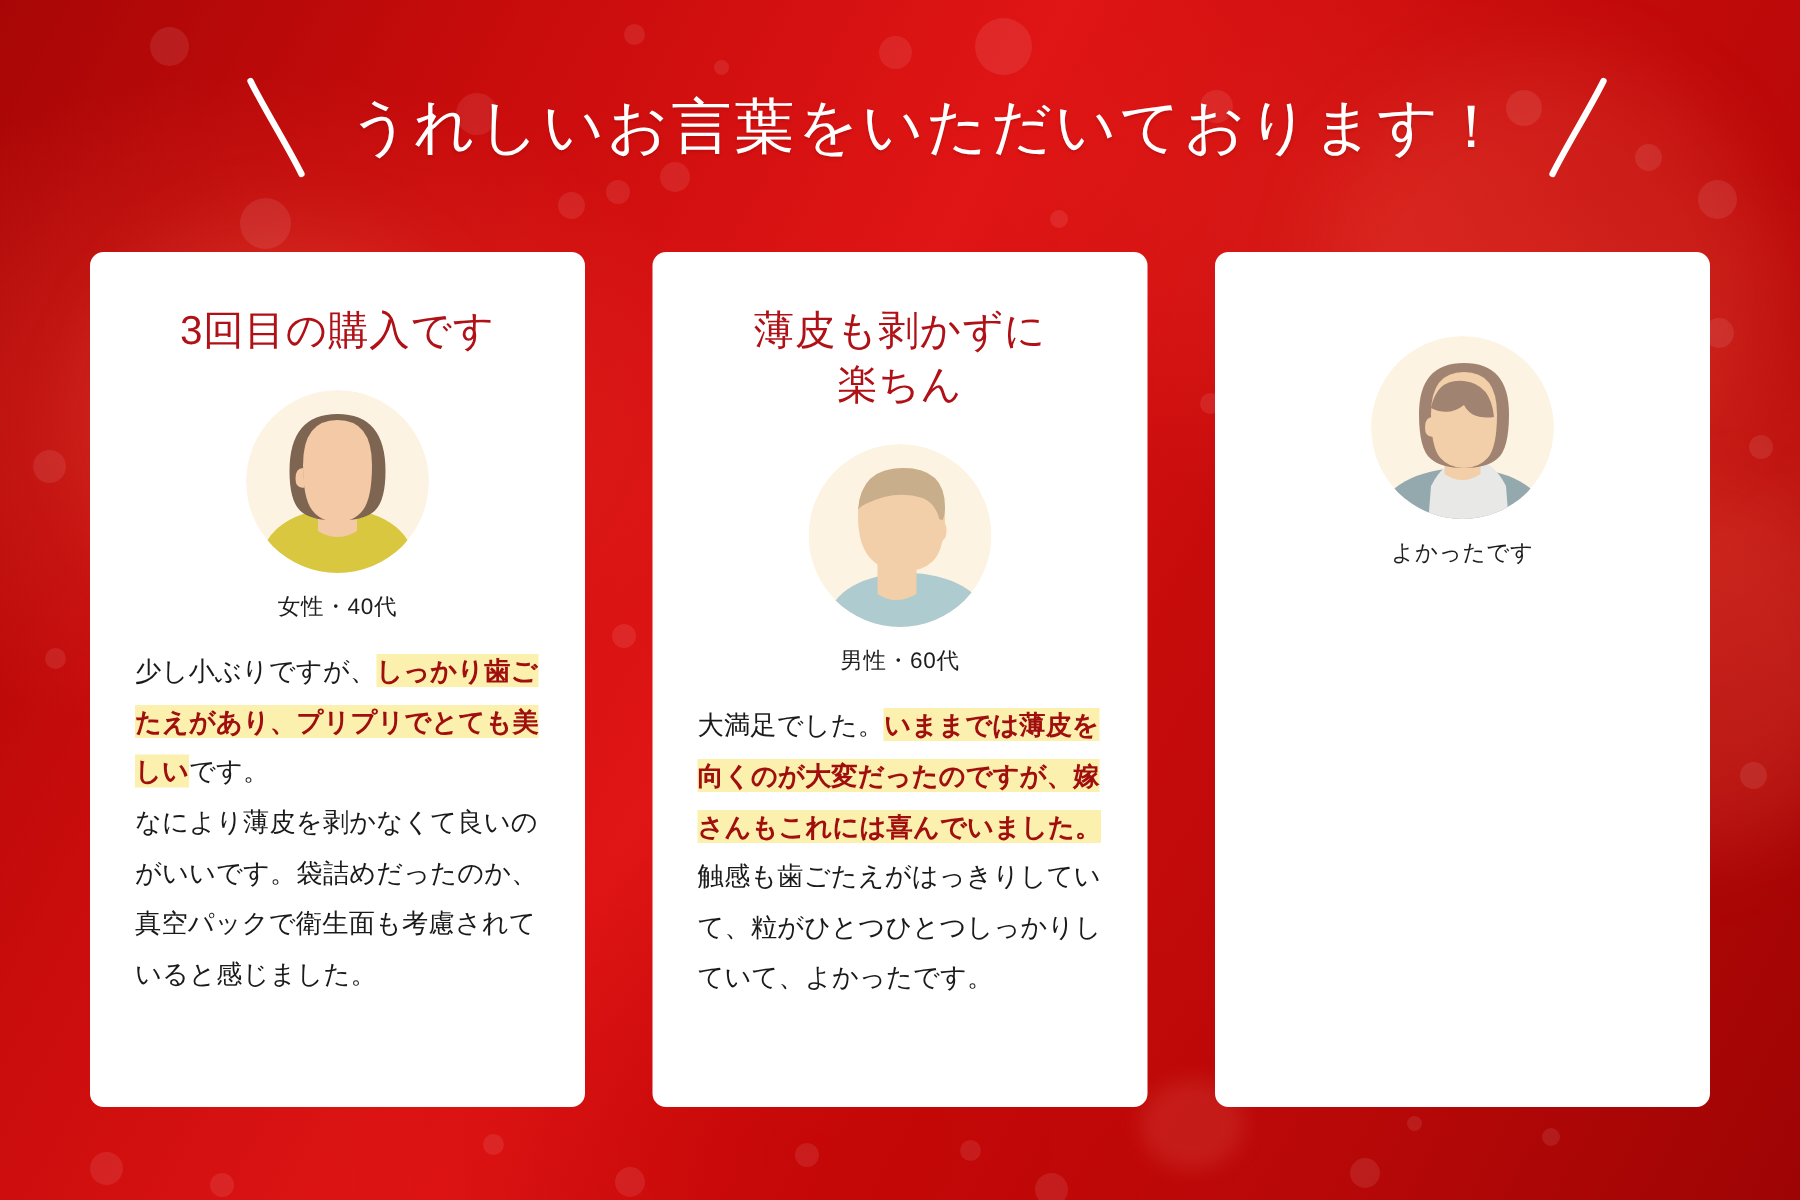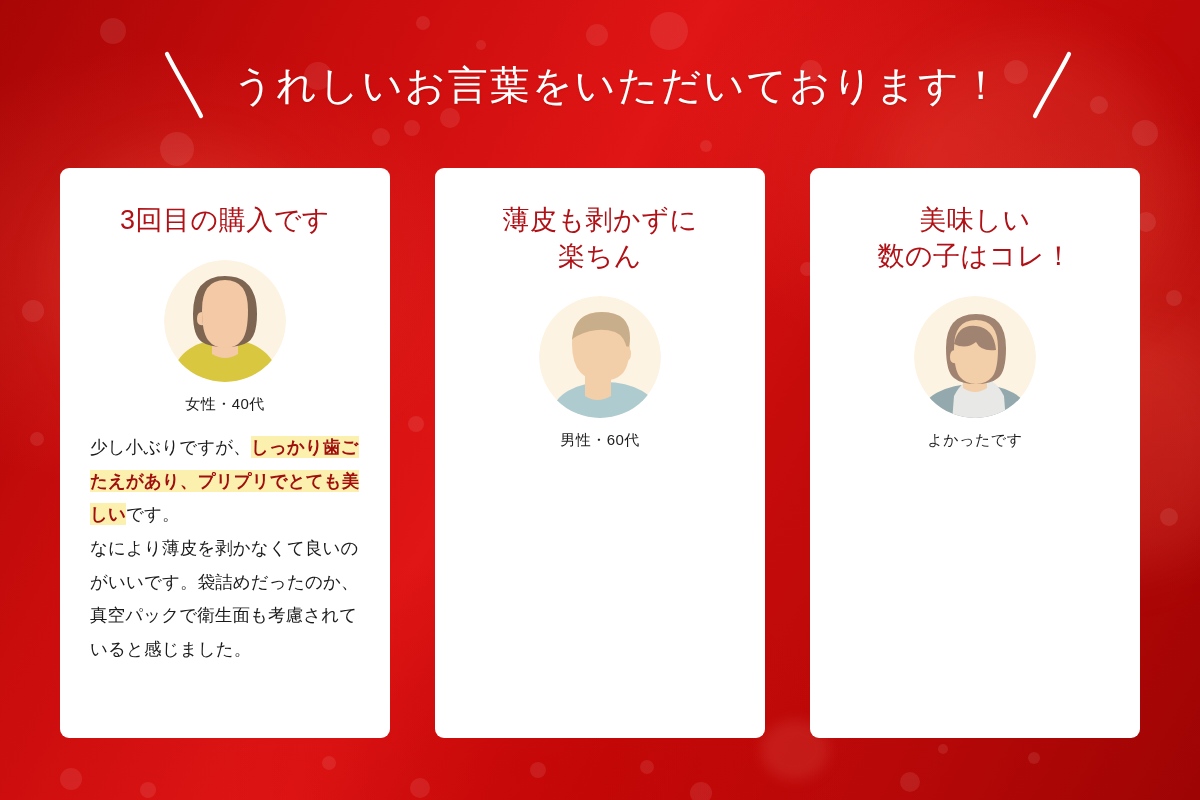--- a/index.html
+++ b/index.html
@@ -200,25 +200,24 @@
           <circle cx="61" cy="61" r="61" fill="#FDF3E2"></circle>
           <ellipse cx="66" cy="116" rx="52" ry="30" fill="#AECBD0"></ellipse>
           <path d="M46 74 h26 v26 q-14 8 -26 0 z" fill="#F2CFA8"></path>
           <path d="M33 48 q0-32 30-32 q28 0 28 30 q0 24 -8 32 q-7 7 -20 7 q-13 0 -21 -8 q-9 -9 -9 -29 z" fill="#F2CFA8"></path>
           <path d="M33 44 q2-28 30-28 q28 0 28 26 q0 7 -3 12 q-2 -14 -12 -18 q-18 -6 -38 4 q-4 2 -5 4 z" fill="#C9AE8C"></path>
           <path d="M86 50 q6 0 6 8 q0 8 -7 7 z" fill="#F2CFA8"></path>
         </g>
       </svg>
     </div>
     <div class="person">男性・60代</div>
+    <div class="body">大満足でした。<span class="hl">いままでは薄皮を向くのが大変だったのですが、嫁さんもこれには喜んでいました。</span>触感も歯ごたえがはっきりしていて、粒がひとつひとつしっかりしていて、よかったです。</div>
   </div>
 
   <div class="card">
-    <div class="card-title">美味しい
-数の子はコレ！</div>
     <div class="avatar-wrap">
       <svg class="avatar" viewBox="0 0 122 122">
         <defs>
             <clipPath id="c3">
               <circle cx="61" cy="61" r="61"></circle>
             </clipPath>
           </defs>
         <g clip-path="url(#c3)">
           <circle cx="61" cy="61" r="61" fill="#FDF3E2"></circle>
           <ellipse cx="61" cy="118" rx="54" ry="30" fill="#93A9AE"></ellipse>

